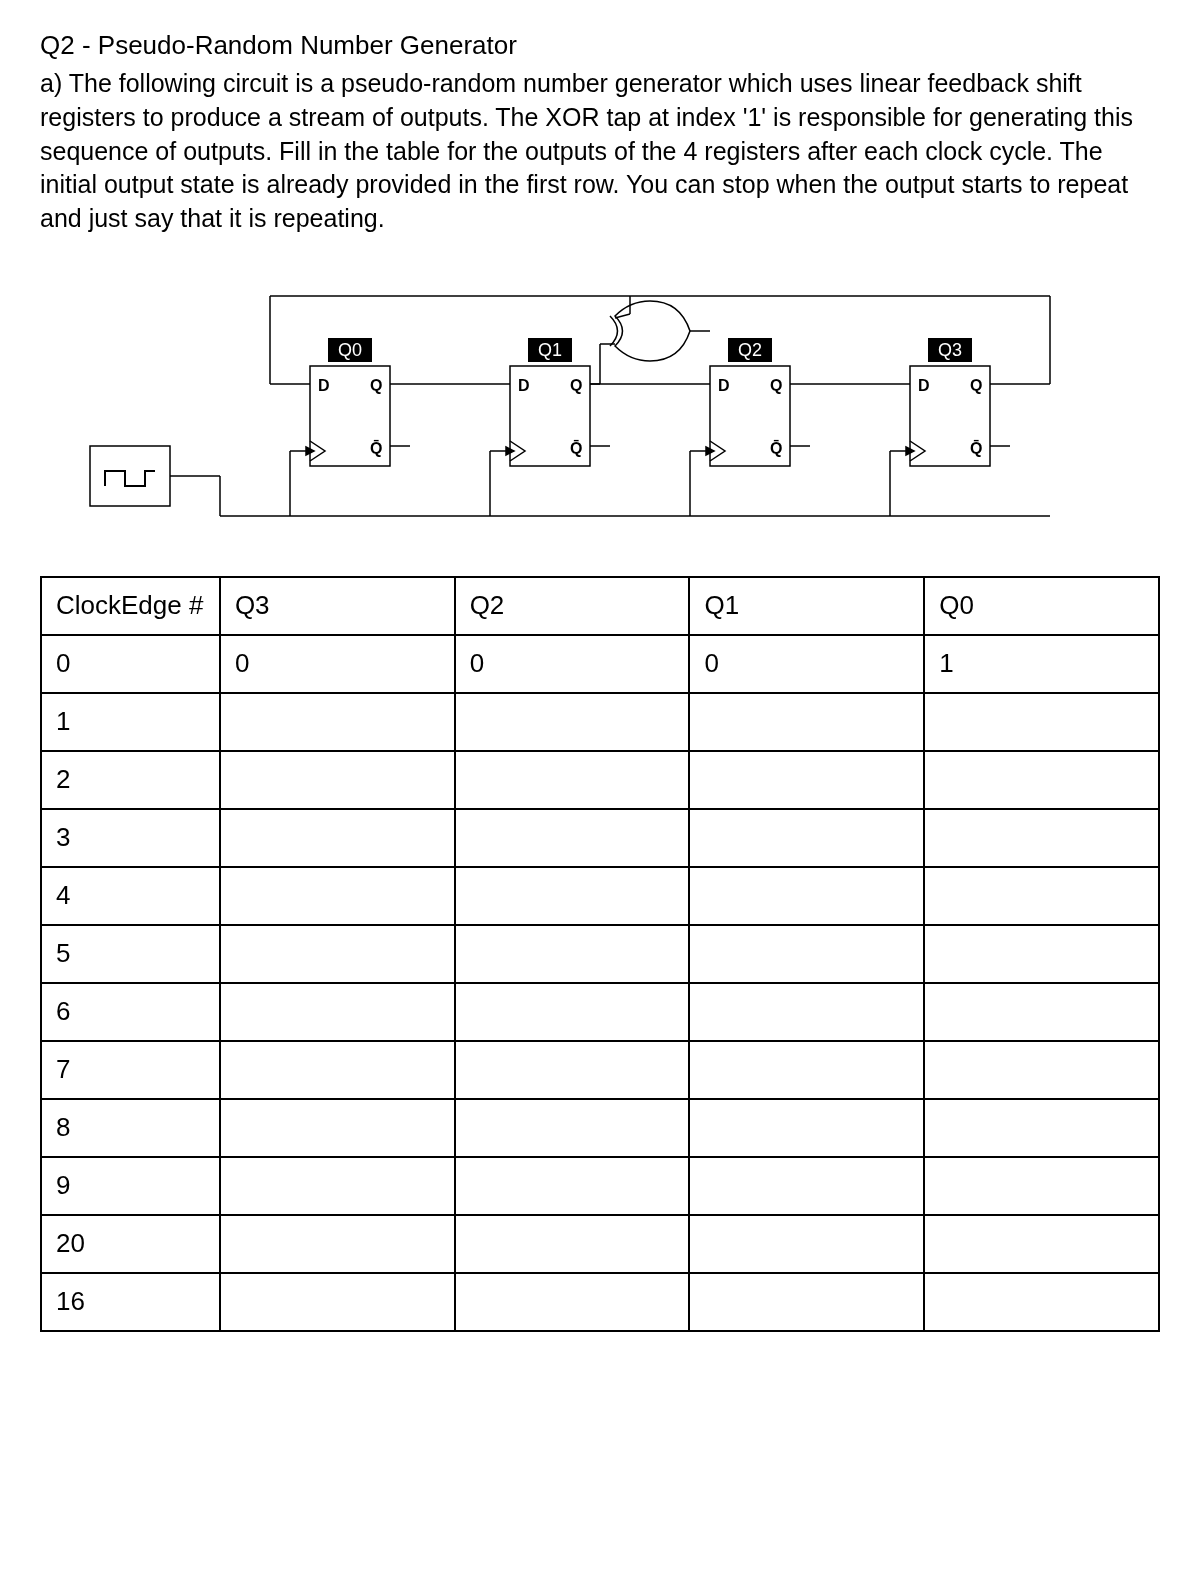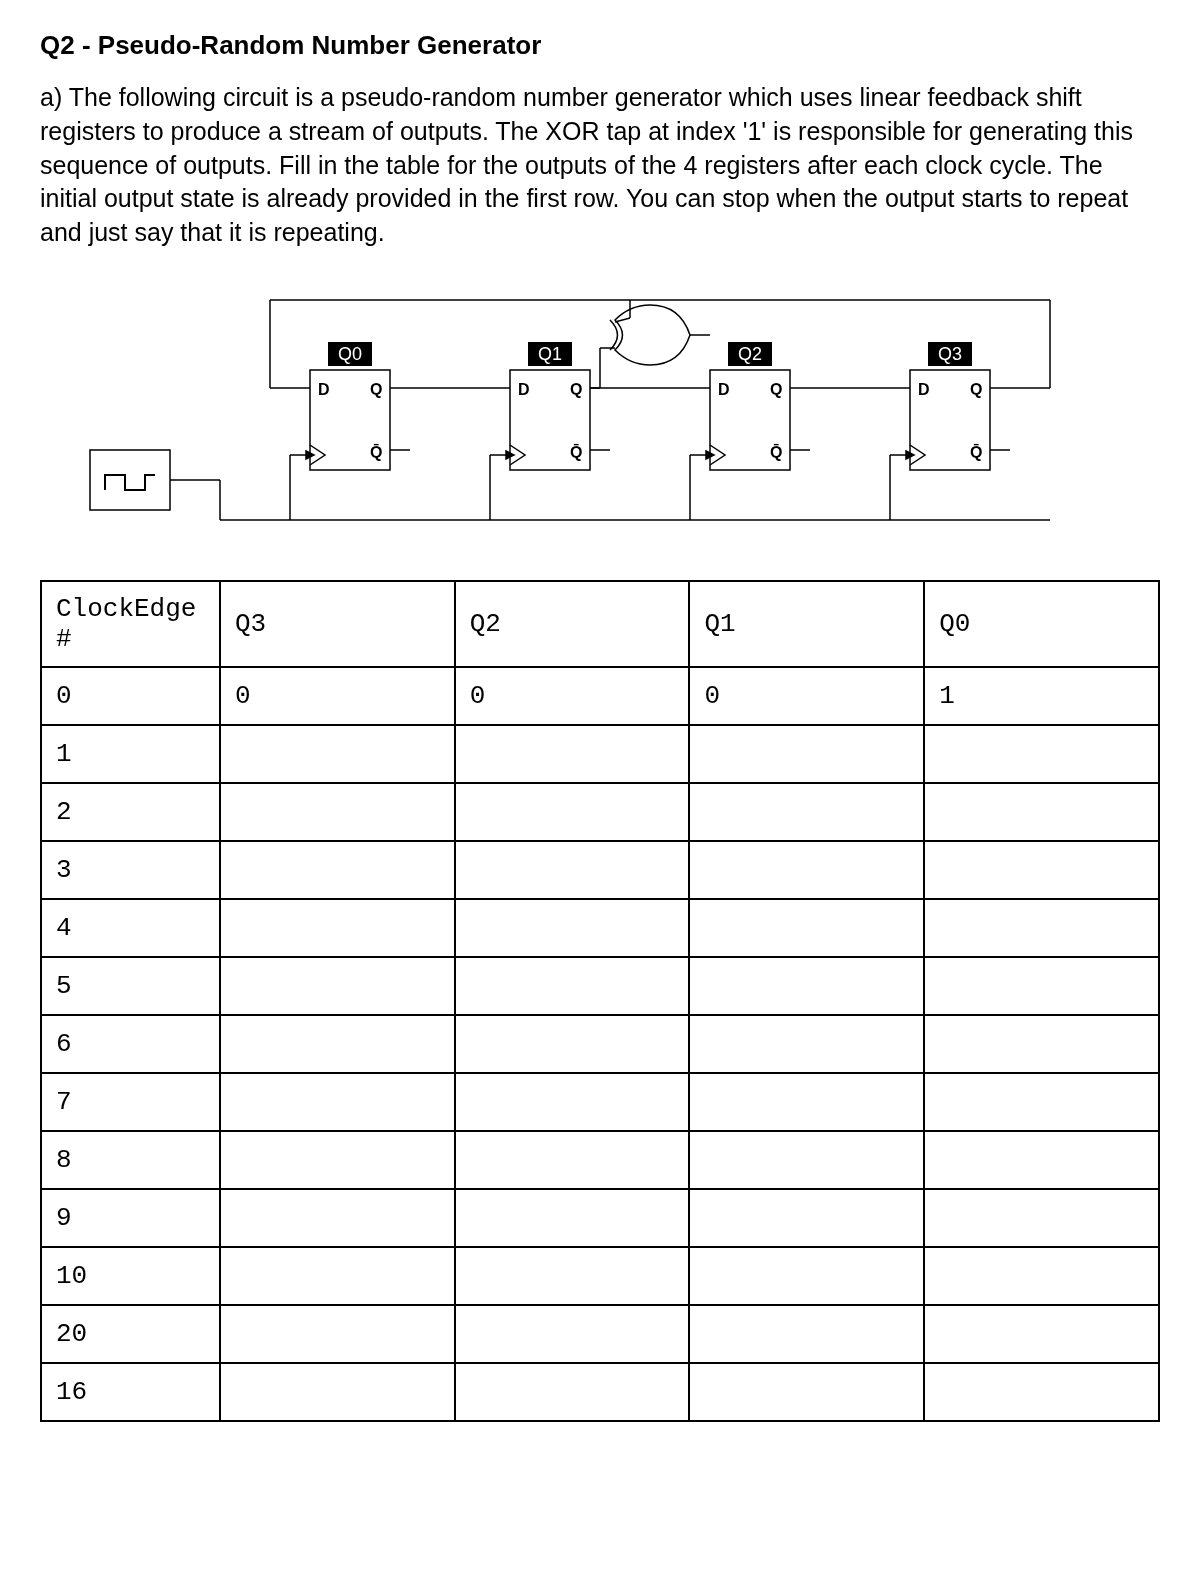--- a/index.html
+++ b/index.html
@@ -9,43 +9,42 @@
     }
     body {
       font-family: Arial, Helvetica, sans-serif;
       background: #ffffff;
       padding: 30px 40px;
       width: 1200px;
       color: #000;
     }
     .title {
       font-size: 26px;
-      font-weight: bold;
-      margin-bottom: 20px;
+      font-weight: normal;
+      margin-bottom: 6px;
     }
     .prompt {
       font-size: 25px;
       line-height: 1.35;
-      margin-bottom: 30px;
+      margin-bottom: 40px;
     }
     .circuit-wrap {
       width: 100%;
       text-align: center;
       margin-bottom: 40px;
     }
     .circuit {
       display: block;
       margin: 0 auto;
     }
     table.answer {
       border-collapse: collapse;
       width: 100%;
       table-layout: fixed;
       border: 2px solid #000;
-      font-family: Liberation Mono, monospace;
     }
     table.answer th, table.answer td {
       border: 2px solid #000;
       padding: 12px 14px;
       text-align: left;
       font-size: 26px;
       font-weight: normal;
       height: 58px;
     }
     table.answer col.first {
@@ -245,27 +244,20 @@
         <td></td>
       </tr>
       <tr>
         <td>9</td>
         <td></td>
         <td></td>
         <td></td>
         <td></td>
       </tr>
       <tr>
-        <td>10</td>
-        <td></td>
-        <td></td>
-        <td></td>
-        <td></td>
-      </tr>
-      <tr>
         <td>20</td>
         <td></td>
         <td></td>
         <td></td>
         <td></td>
       </tr>
       <tr>
         <td>16</td>
         <td></td>
         <td></td>

